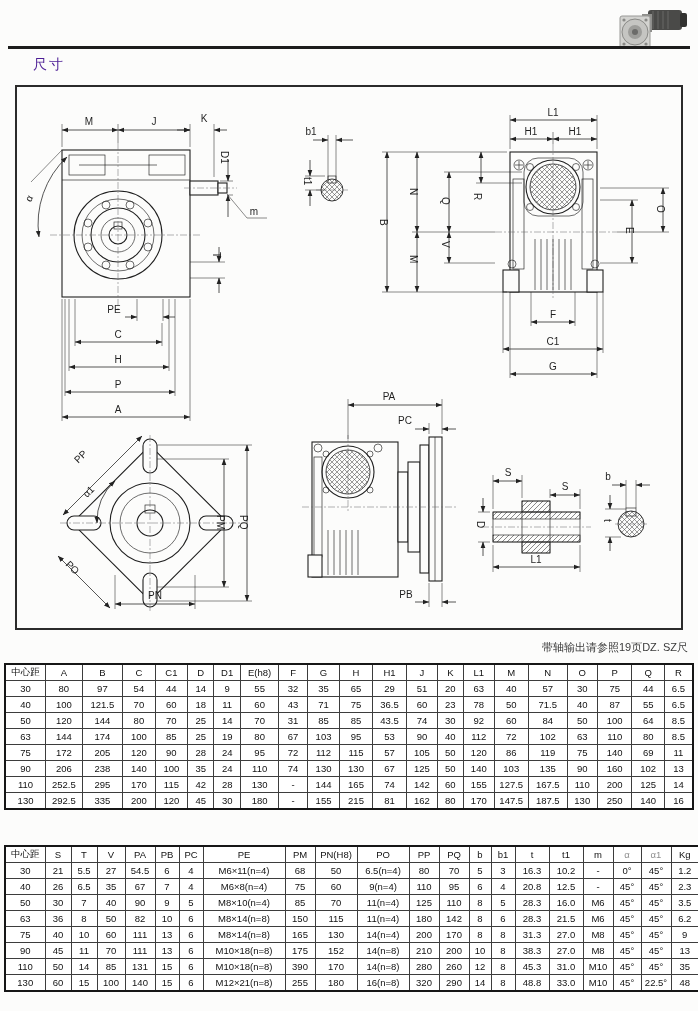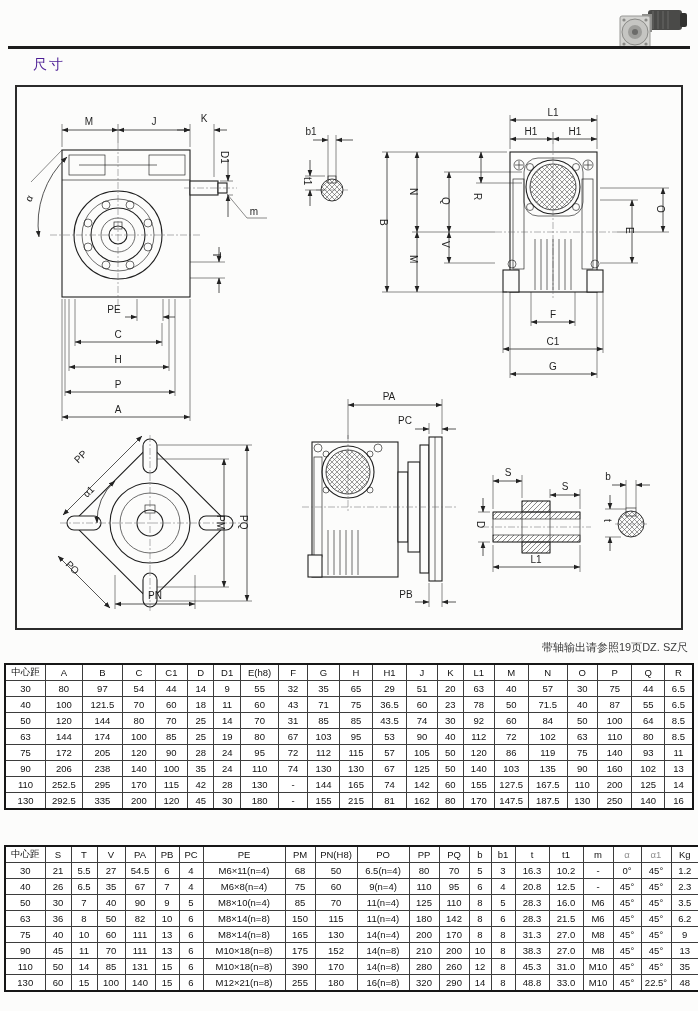--- a/index.html
+++ b/index.html
@@ -537,21 +537,21 @@
           <td>112</td>
           <td>115</td>
           <td>57</td>
           <td>105</td>
           <td>50</td>
           <td>120</td>
           <td>86</td>
           <td>119</td>
           <td>75</td>
           <td>140</td>
-          <td>93</td>
+          <td>69</td>
           <td>11</td>
         </tr>
         <tr>
           <td>90</td>
           <td>206</td>
           <td>238</td>
           <td>140</td>
           <td>100</td>
           <td>35</td>
           <td>24</td>

